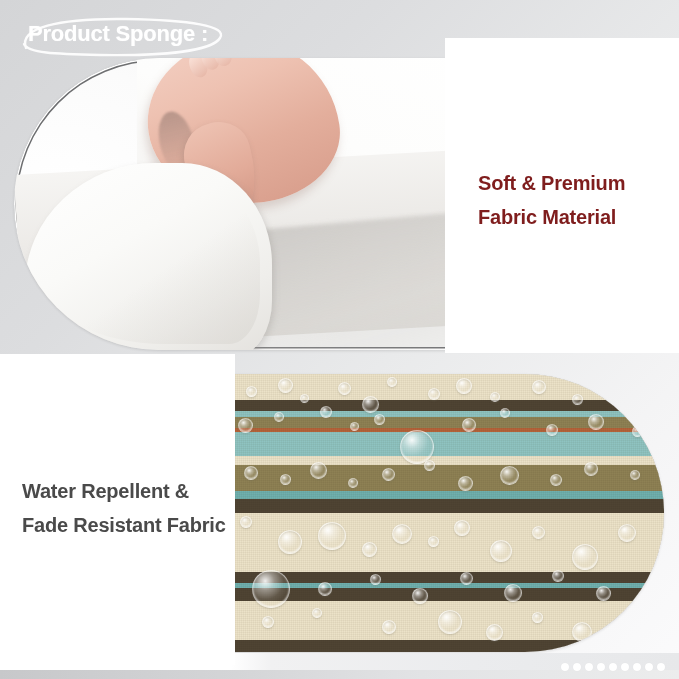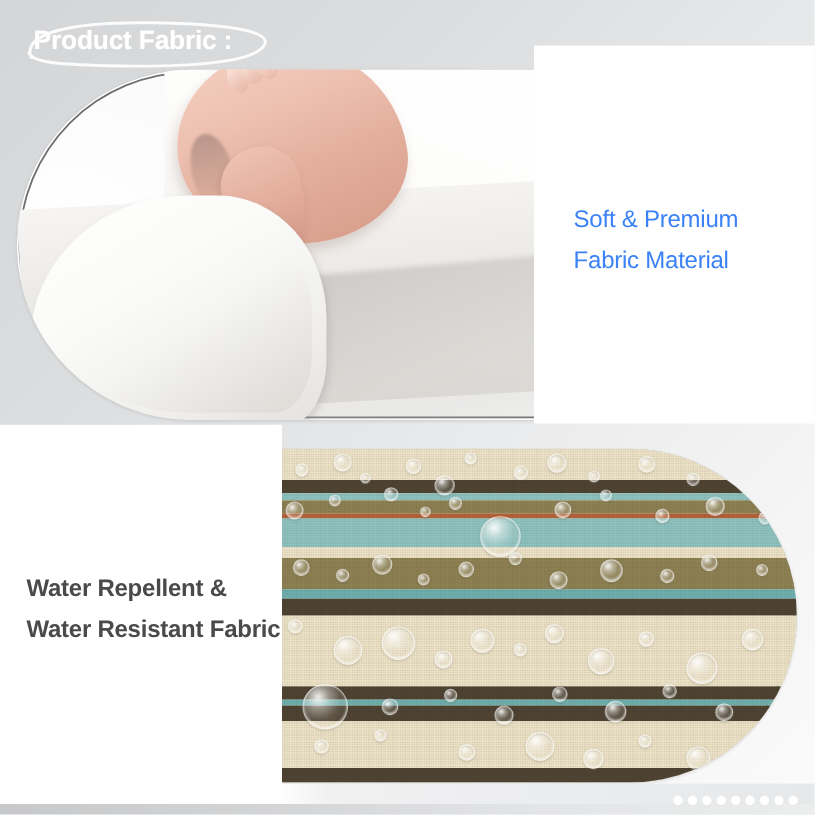--- a/index.html
+++ b/index.html
@@ -180,22 +180,22 @@
     width: 234px;
     height: 315px;
     background: #ffffff;
     z-index: 30;
   }
   #panel-right .panel-text {
     position: absolute;
     left: 33px;
     top: 128px;
     font-size: 20px;
-    font-weight: normal;
-    color: #3b82f6;
+    font-weight: bold;
+    color: #7f1d1d;
     line-height: 34px;
     letter-spacing: -0.2px;
   }
 
   
   #photo-fabric {
     position: absolute;
     left: 232px;
     top: 374px;
     width: 432px;
@@ -294,21 +294,21 @@
 </style>
 </head>
 <body>
 
 <div id="stage">
 
   <div id="title-wrap">
     <svg id="title-ellipse" viewBox="0 0 230 44">
       <path d="M12 34 C 4 14, 44 4, 112 5 C 176 6, 214 12, 206 24 C 198 37, 150 42, 86 41 C 40 40, 14 39, 10 30" fill="none" stroke="#ffffff" stroke-width="2.4" stroke-linecap="round" opacity="0.92"></path>
     </svg>
-    <div id="page-title">Product Fabric :</div>
+    <div id="page-title">Product Sponge :</div>
   </div>
 
   <div id="photo-foam">
     <div class="foam-top"></div>
     <div class="foam-slab"></div>
     <div class="foam-shadow"></div>
     <div class="hand">
       <div class="knuckle k1"></div>
       <div class="knuckle k2"></div>
       <div class="knuckle k3"></div>
@@ -408,21 +408,21 @@
         <div class="drop" style="left: 254px; top: 250px; width: 15px; height: 15px;"></div>
         <div class="drop" style="left: 300px; top: 238px; width: 9px; height: 9px;"></div>
         <div class="drop" style="left: 340px; top: 248px; width: 18px; height: 18px;"></div>
         <div class="drop" style="left: 392px; top: 236px; width: 11px; height: 11px;"></div>
       </div>
   </div>
 
   <div id="panel-left">
     <div class="panel-text">
       <div>Water Repellent &amp;</div>
-      <div>Water Resistant Fabric</div>
+      <div>Fade Resistant Fabric</div>
     </div>
   </div>
 
   <div id="bottom-strip"></div>
   <div id="bottom-shade"></div>
   <div id="dots">
       <span class="dot" style="background: rgb(255, 255, 255);"></span>
       <span class="dot" style="background: rgb(255, 255, 255);"></span>
       <span class="dot" style="background: rgb(255, 255, 255);"></span>
       <span class="dot" style="background: rgb(255, 255, 255);"></span>

